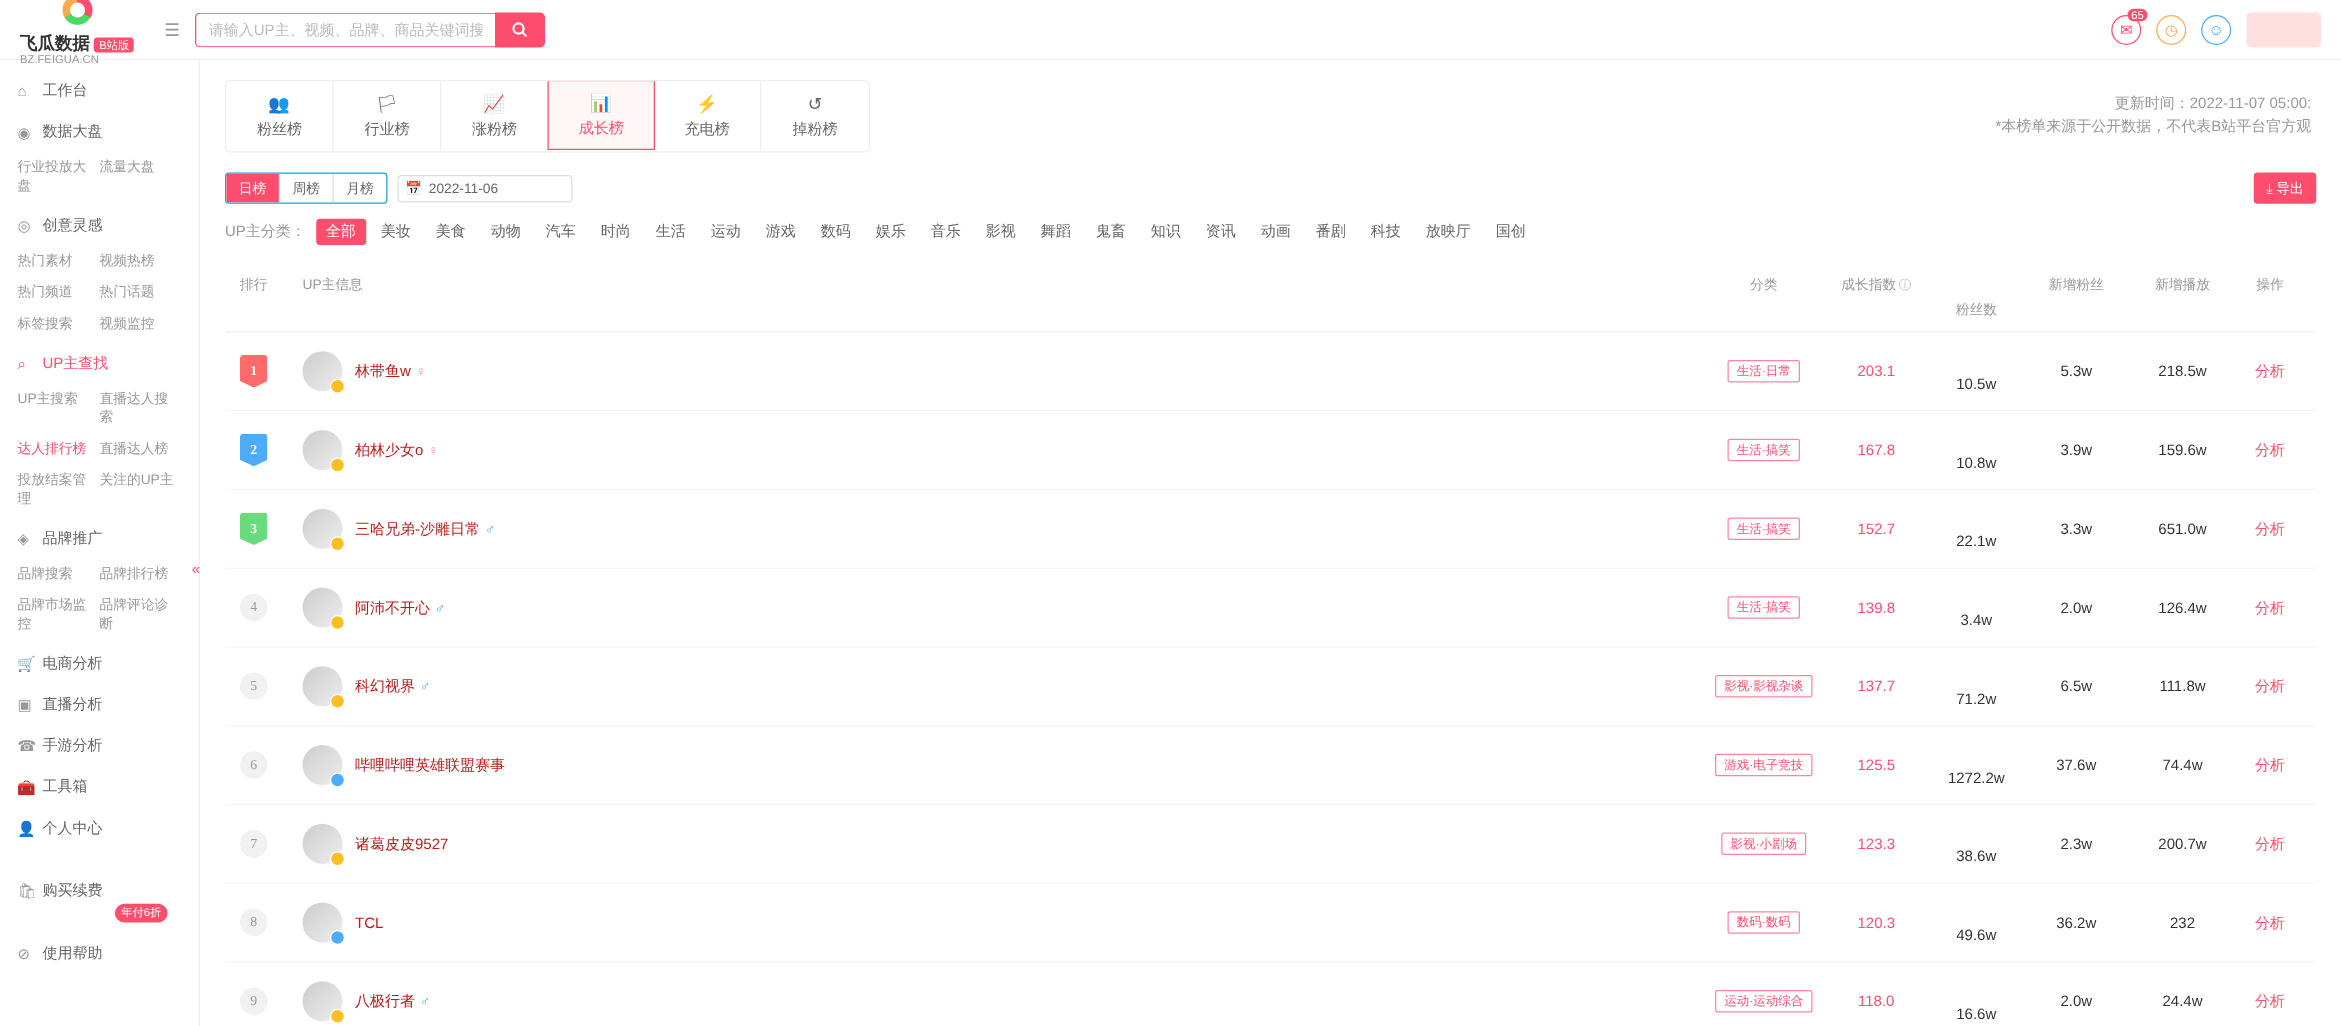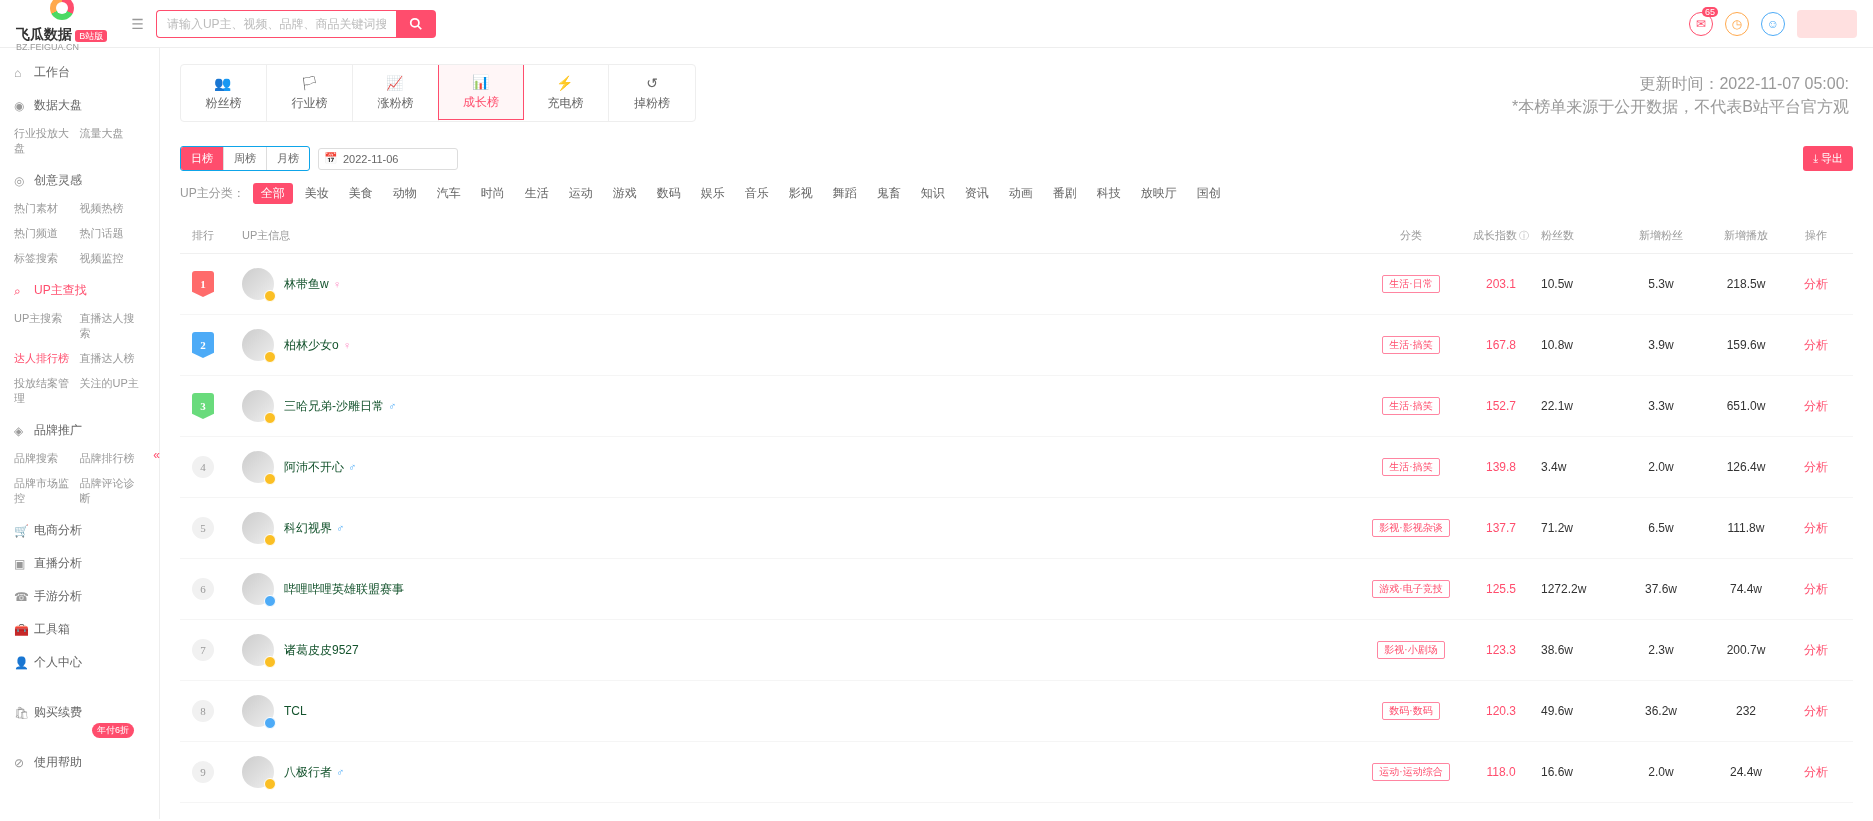--- a/index.html
+++ b/index.html
@@ -39,21 +39,21 @@
 .pill { background: #ff4d6d; color: #fff; font-size: 9px; padding: 1px 5px; border-radius: 8px; margin-left: 4px; margin-top: 36px; }
 .collapse-handle { position: absolute; right: -1px; top: 400px; cursor: pointer; color: #ff4d6d; }
 
 
 .main { flex: 1; padding: 16px 20px; min-width: 0; }
 .rank-tabs { display: flex; gap: 0; border: 1px solid #eee; border-radius: 4px; overflow: hidden; width: fit-content; }
 .rank-tab { width: 86px; height: 56px; display: flex; flex-direction: column; align-items: center; justify-content: center; gap: 4px; border-right: 1px solid #eee; cursor: pointer; color: #666; }
 .rank-tab:last-child { border-right: none; }
 .rank-tab .icon { font-size: 14px; }
 .rank-tab.active { color: #ff4d6d; border: 1px solid #ff4d6d; margin: -1px; background: #fff6f7; }
-.meta-row { display: flex; justify-content: flex-end; font-size: 16px; color: #999; margin-top: -48px; padding-right: 4px; flex-direction: column; align-items: flex-end; gap: 2px; text-align: center; }
+.meta-row { display: flex; justify-content: flex-end; font-size: 12px; color: #999; margin-top: -48px; padding-right: 4px; flex-direction: column; align-items: flex-end; gap: 2px; text-align: center; }
 
 .filter-row { display: flex; align-items: center; gap: 8px; margin-top: 28px; }
 .period-tabs { display: flex; border: 1px solid #0ea5e9; border-radius: 3px; overflow: hidden; }
 .period-tab { padding: 4px 10px; font-size: 11px; cursor: pointer; color: #666; border-right: 1px solid #ddd; }
 .period-tab:last-child { border-right: none; }
 .period-tab.active { background: #ff4d6d; color: #fff; }
 .date-input { border: 1px solid #ddd; border-radius: 3px; padding: 4px 10px 4px 24px; font-size: 11px; color: #666; width: 140px; background: #fff; position: relative; }
 .date-wrap { position: relative; }
 .date-wrap::before { content: "📅"; position: absolute; left: 6px; top: 4px; font-size: 11px; z-index: 1; }
 .export-btn { margin-left: auto; background: #ff4d6d; color: #fff; border: none; padding: 5px 10px; border-radius: 3px; font-size: 11px; cursor: pointer; display: flex; align-items: center; gap: 3px; }
@@ -63,36 +63,36 @@
 .cat-item { padding: 2px 8px; color: #666; cursor: pointer; border-radius: 3px; }
 .cat-item.active { background: #ff4d6d; color: #fff; }
 
 
 .table { margin-top: 14px; }
 .thead { display: flex; padding: 10px 12px; color: #999; font-size: 11px; border-bottom: 1px solid #f0f0f0; }
 .col-rank { width: 50px; font-family: Liberation Serif, serif; }
 .col-info { flex: 1; }
 .col-cat { width: 100px; text-align: center; }
 .col-score { width: 80px; text-align: center; }
-.col-fans { width: 80px; text-align: left; }
+.col-fans { width: 80px; text-align: center; margin-top: 20px; }
 .col-newfans { width: 80px; text-align: center; }
 .col-newplay { width: 90px; text-align: center; }
 .col-op { width: 50px; text-align: center; }
 .trow { display: flex; align-items: center; padding: 14px 12px; border-bottom: 1px solid #f5f5f5; font-size: 12px; }
 .rank-badge { width: 22px; height: 26px; display: inline-flex; align-items: center; justify-content: center; color: #fff; font-size: 11px; font-weight: bold; border-radius: 3px; clip-path: polygon(0 0, 100% 0, 100% 80%, 50% 100%, 0 80%); }
 .rank-badge.r1 { background: #ff6b6b; }
 .rank-badge.r2 { background: #4dabf7; }
 .rank-badge.r3 { background: #69db7c; }
 .rank-num { width: 22px; height: 22px; display: inline-flex; align-items: center; justify-content: center; background: #f1f1f1; color: #999; border-radius: 50%; font-size: 11px; }
 .up-cell { display: flex; align-items: center; gap: 10px; }
 .up-avatar { width: 32px; height: 32px; border-radius: 50%; background: linear-gradient(135deg,#ccc,#eee); position: relative; flex-shrink: 0; }
 .up-avatar::after { content: ""; position: absolute; bottom: -2px; right: -2px; width: 10px; height: 10px; border-radius: 50%; border: 1.5px solid #fff; }
 .up-avatar.lv-gold::after { background: #fbbf24; }
 .up-avatar.lv-blue::after { background: #4dabf7; }
-.up-name { font-weight: 500; color: #14532d; }
+.up-name { font-weight: 500; color: #b91c1c; }
 .gender { margin-left: 4px; font-size: 11px; }
 .gender.f { color: #ff85c0; }
 .gender.m { color: #4dabf7; }
 .cat-tag { display: inline-block; border: 1px solid #ff85a1; color: #ff4d6d; font-size: 10px; padding: 1px 6px; border-radius: 2px; }
 .col-score .v { color: #ff4d6d; }
 .op-link { color: #ff4d6d; cursor: pointer; }
 .info-icon { color: #bbb; font-size: 10px; margin-left: 2px; }
 </style>
 </head>
 <body>

